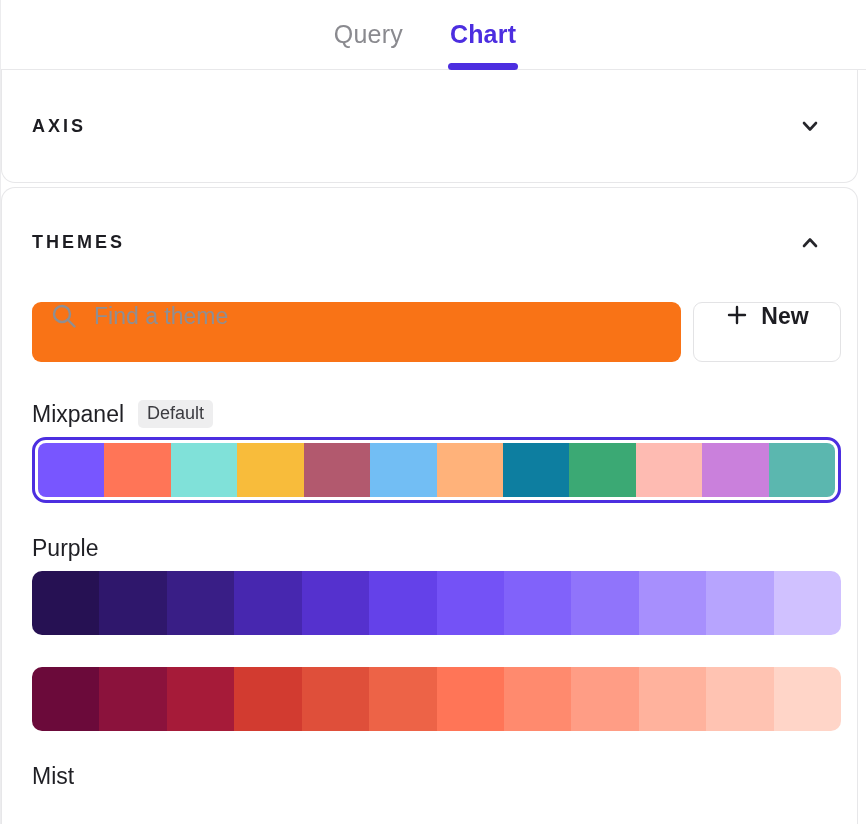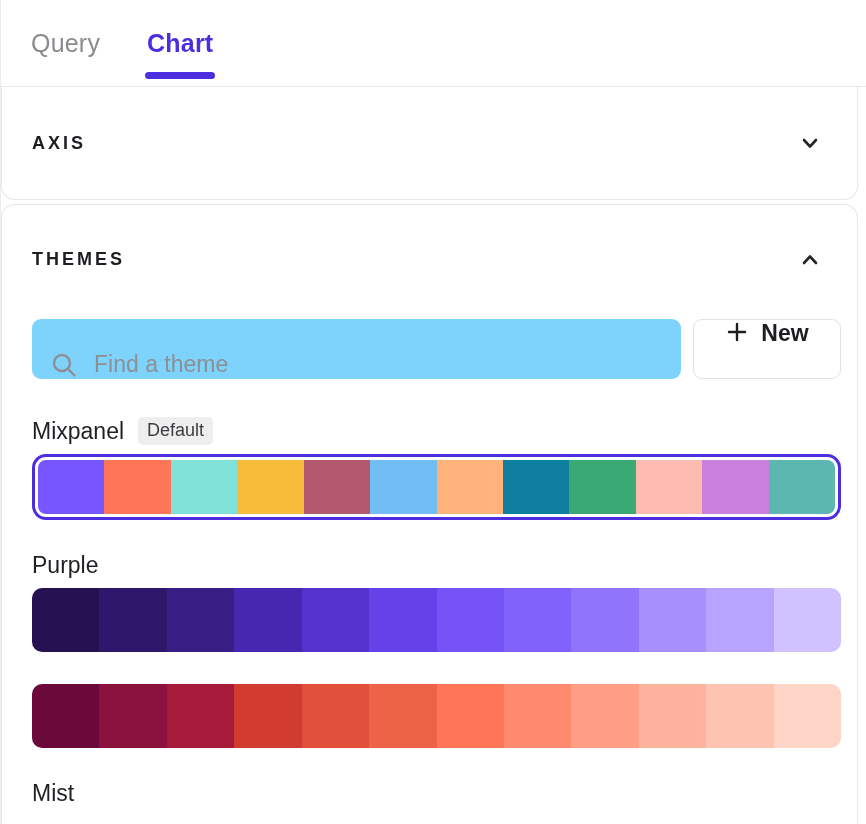--- a/index.html
+++ b/index.html
@@ -4,22 +4,22 @@
 <style>
   html,body{margin:0;padding:0;}
   body{
     width:866px;height:824px;overflow:hidden;background:#ffffff;
     font-family:"Liberation Sans","DejaVu Sans",sans-serif;
     -webkit-font-smoothing:antialiased;color:#26262b;
   }
   .panel{width:866px;height:824px;border-left:1px solid #ececee;box-sizing:border-box;overflow:hidden;}
 
   
-  .tabbar{height:87px;border-bottom:1px solid #e8e8ea;display:flex;align-items:center;
-    padding-left:30px;box-sizing:border-box;background:#fff;}
+  .tabbar{height:70px;border-bottom:1px solid #e8e8ea;display:flex;align-items:center;
+    padding-left:30px;box-sizing:border-box;background:#fff;justify-content:center;}
   .tab{position:relative;font-size:25px;letter-spacing:.2px;cursor:pointer;height:83px;
     display:flex;align-items:center;margin-right:47px;}
   .tab.inactive{color:#8a8a8f;}
   .tab.active{color:var(--accent,#4c2ee0);font-weight:600;}
   .tab .underline{position:absolute;left:-2px;right:-2px;bottom:6px;height:7px;border-radius:4px;
     background:var(--accent,#4c2ee0);}
 
   
   .card{background:#fff;box-sizing:border-box;}
   .card-axis{height:113px;border:1px solid #e7e7e9;border-top:none;
@@ -30,21 +30,21 @@
     border-radius:14px 14px 0 0;margin-right:8px;
     padding:44px 12px 0 30px;height:100%;}
 
   .section-title{font-size:18px;font-weight:700;letter-spacing:3px;color:#1d1d22;}
   .section-header{display:flex;justify-content:space-between;
     padding-right:24px;cursor:pointer;}
   .chev{flex:0 0 auto;display:block;}
 
   
   .search-row{display:flex;align-items:stretch;gap:12px;margin-top:48px;margin-right:4px;}
-  .searchbox{flex:1;background:#7dd3fc;border-radius:9px;display:flex;align-items:flex-end;
+  .searchbox{flex:1;background:#f97316;border-radius:9px;display:flex;align-items:flex-start;
     padding:0 18px;height:60px;}
   .searchbox input{border:none;outline:none;background:transparent;flex:1;
     font-size:23px;color:#26262b;margin-left:14px;
     font-family:"Liberation Sans","DejaVu Sans",sans-serif;}
   .searchbox input::placeholder{color:#8e8e93;}
   .btn-new{height:60px;box-sizing:border-box;background:#fff;border:1px solid #e3e3e5;
     border-radius:9px;display:flex;justify-content:center;gap:12px;
     padding:0 26px;font-size:23px;font-weight:600;color:#1d1d22;cursor:pointer;min-width:148px;}
 
   

